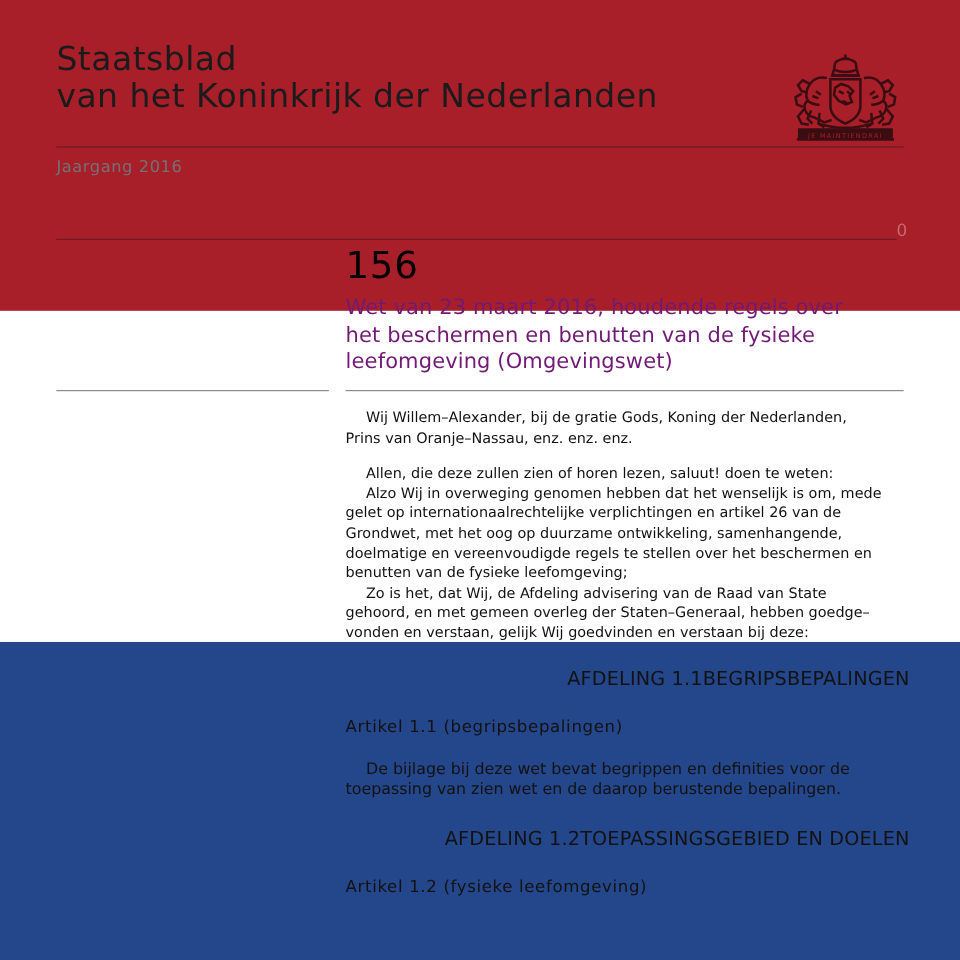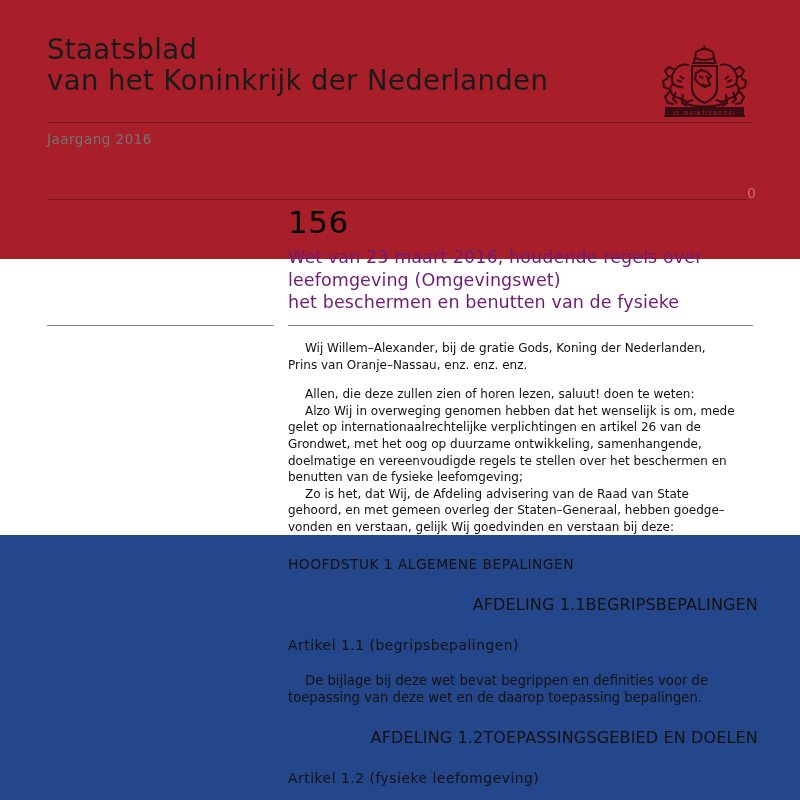--- a/index.html
+++ b/index.html
@@ -159,45 +159,44 @@
   <div class="rule" id="rule-body-left"></div>
   <div class="rule" id="rule-body-right"></div>
 
   <div id="jaargang">Jaargang 2016</div>
 
   <div id="page-marker">0</div>
 
   <div id="law-number">156</div>
   <div id="law-title">
     <div>Wet van 23 maart 2016, houdende regels over</div>
+    <div>het beschermen en benutten van de fysieke</div>
     <div>leefomgeving (Omgevingswet)</div>
-    <div>het beschermen en benutten van de fysieke</div>
   </div>
 
   <div id="preamble">
     <p class="indent">Wij Willem–Alexander, bij de gratie Gods, Koning der Nederlanden,</p>
     <p>Prins van Oranje–Nassau, enz. enz. enz.</p>
     <div class="gap"></div>
     <p class="indent">Allen, die deze zullen zien of horen lezen, saluut! doen te weten:</p>
     <p class="indent">Alzo Wij in overweging genomen hebben dat het wenselijk is om, mede</p>
     <p>gelet op internationaalrechtelijke verplichtingen en artikel 26 van de</p>
     <p>Grondwet, met het oog op duurzame ontwikkeling, samenhangende,</p>
     <p>doelmatige en vereenvoudigde regels te stellen over het beschermen en</p>
     <p>benutten van de fysieke leefomgeving;</p>
     <p class="indent">Zo is het, dat Wij, de Afdeling advisering van de Raad van State</p>
     <p>gehoord, en met gemeen overleg der Staten–Generaal, hebben goedge–</p>
     <p>vonden en verstaan, gelijk Wij goedvinden en verstaan bij deze:</p>
   </div>
 
   <div id="law-body">
-    <div class="chapter-head">HOOFDSTUK 1 ALGEMENE BEPALINGEN</div>
     <div class="section-head">AFDELING 1.1BEGRIPSBEPALINGEN</div>
     <div class="article-head">Artikel 1.1 (begripsbepalingen)</div>
     <p class="body-par">
       <span>De bijlage bij deze wet bevat begrippen en definities voor de toepassing</span>
-      <span>van deze wet en de daarop toepassing bepalingen.</span>
+      <span>van zien wet en de daarop berustende bepalingen.</span>
     </p>
     <div class="section-head">AFDELING 1.2TOEPASSINGSGEBIED EN DOELEN</div>
     <div class="article-head">Artikel 1.2 (fysieke leefomgeving)</div>
 
   </div>
 
 </div>
 
 </body></html>

